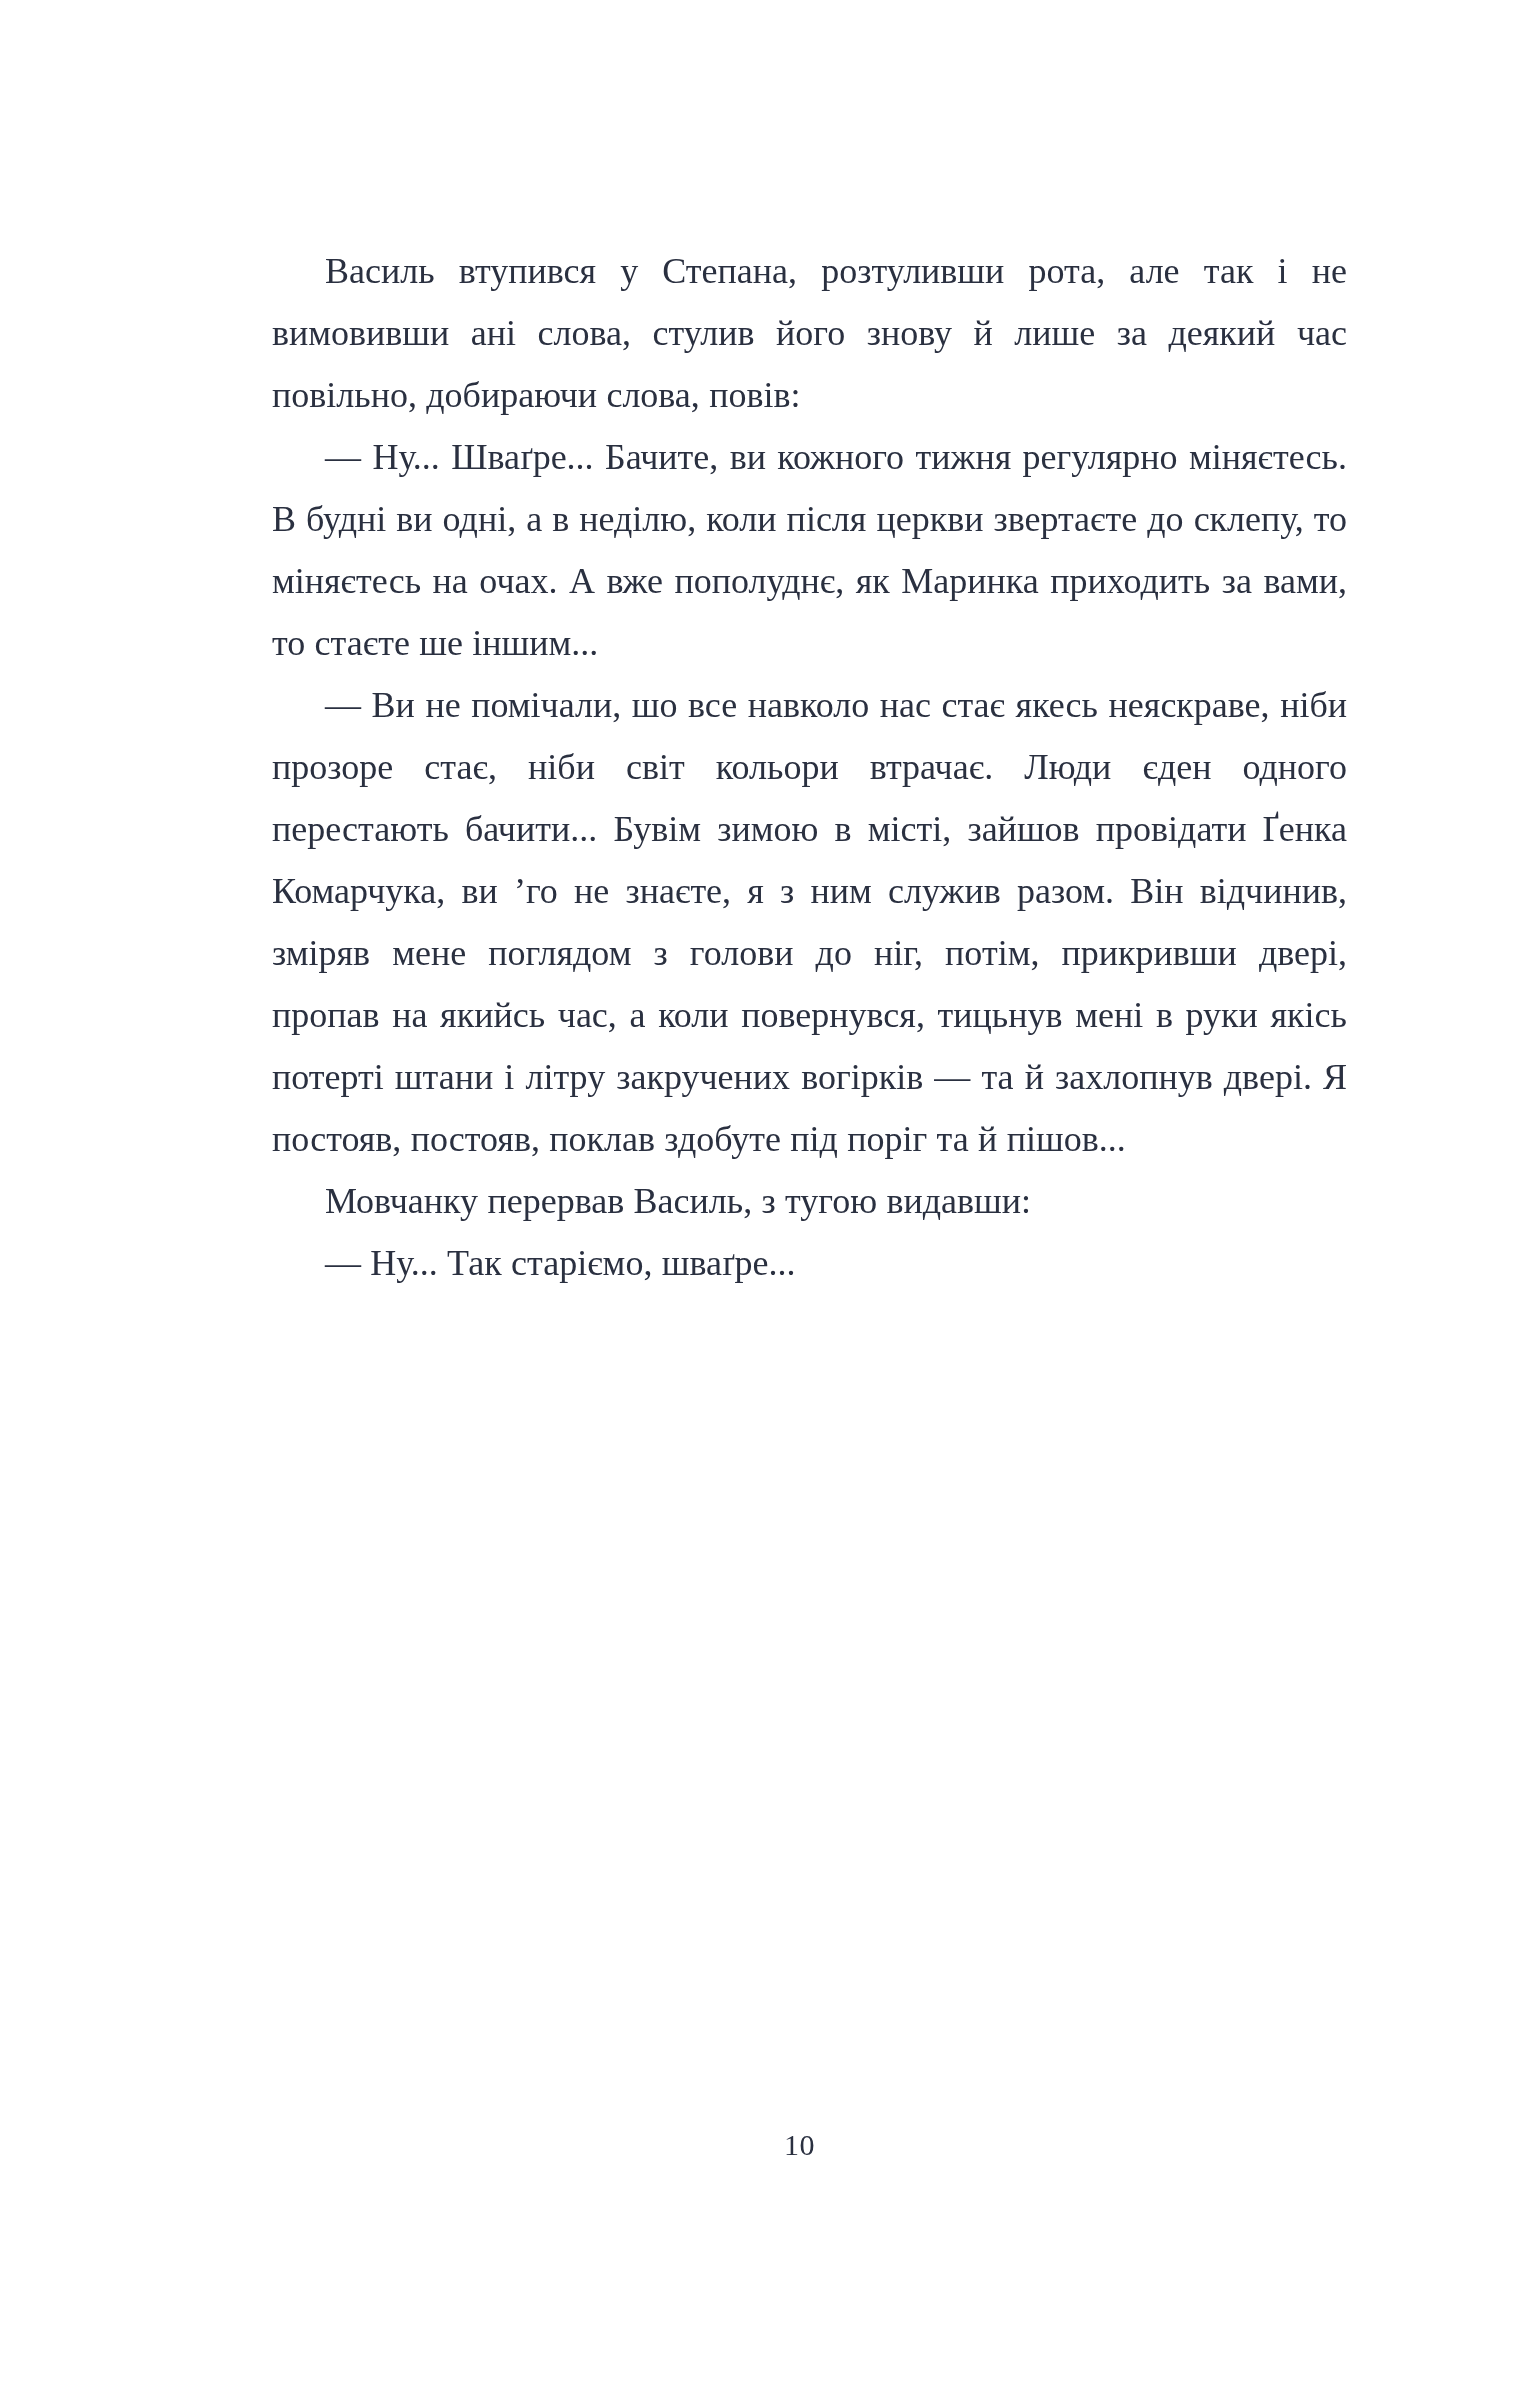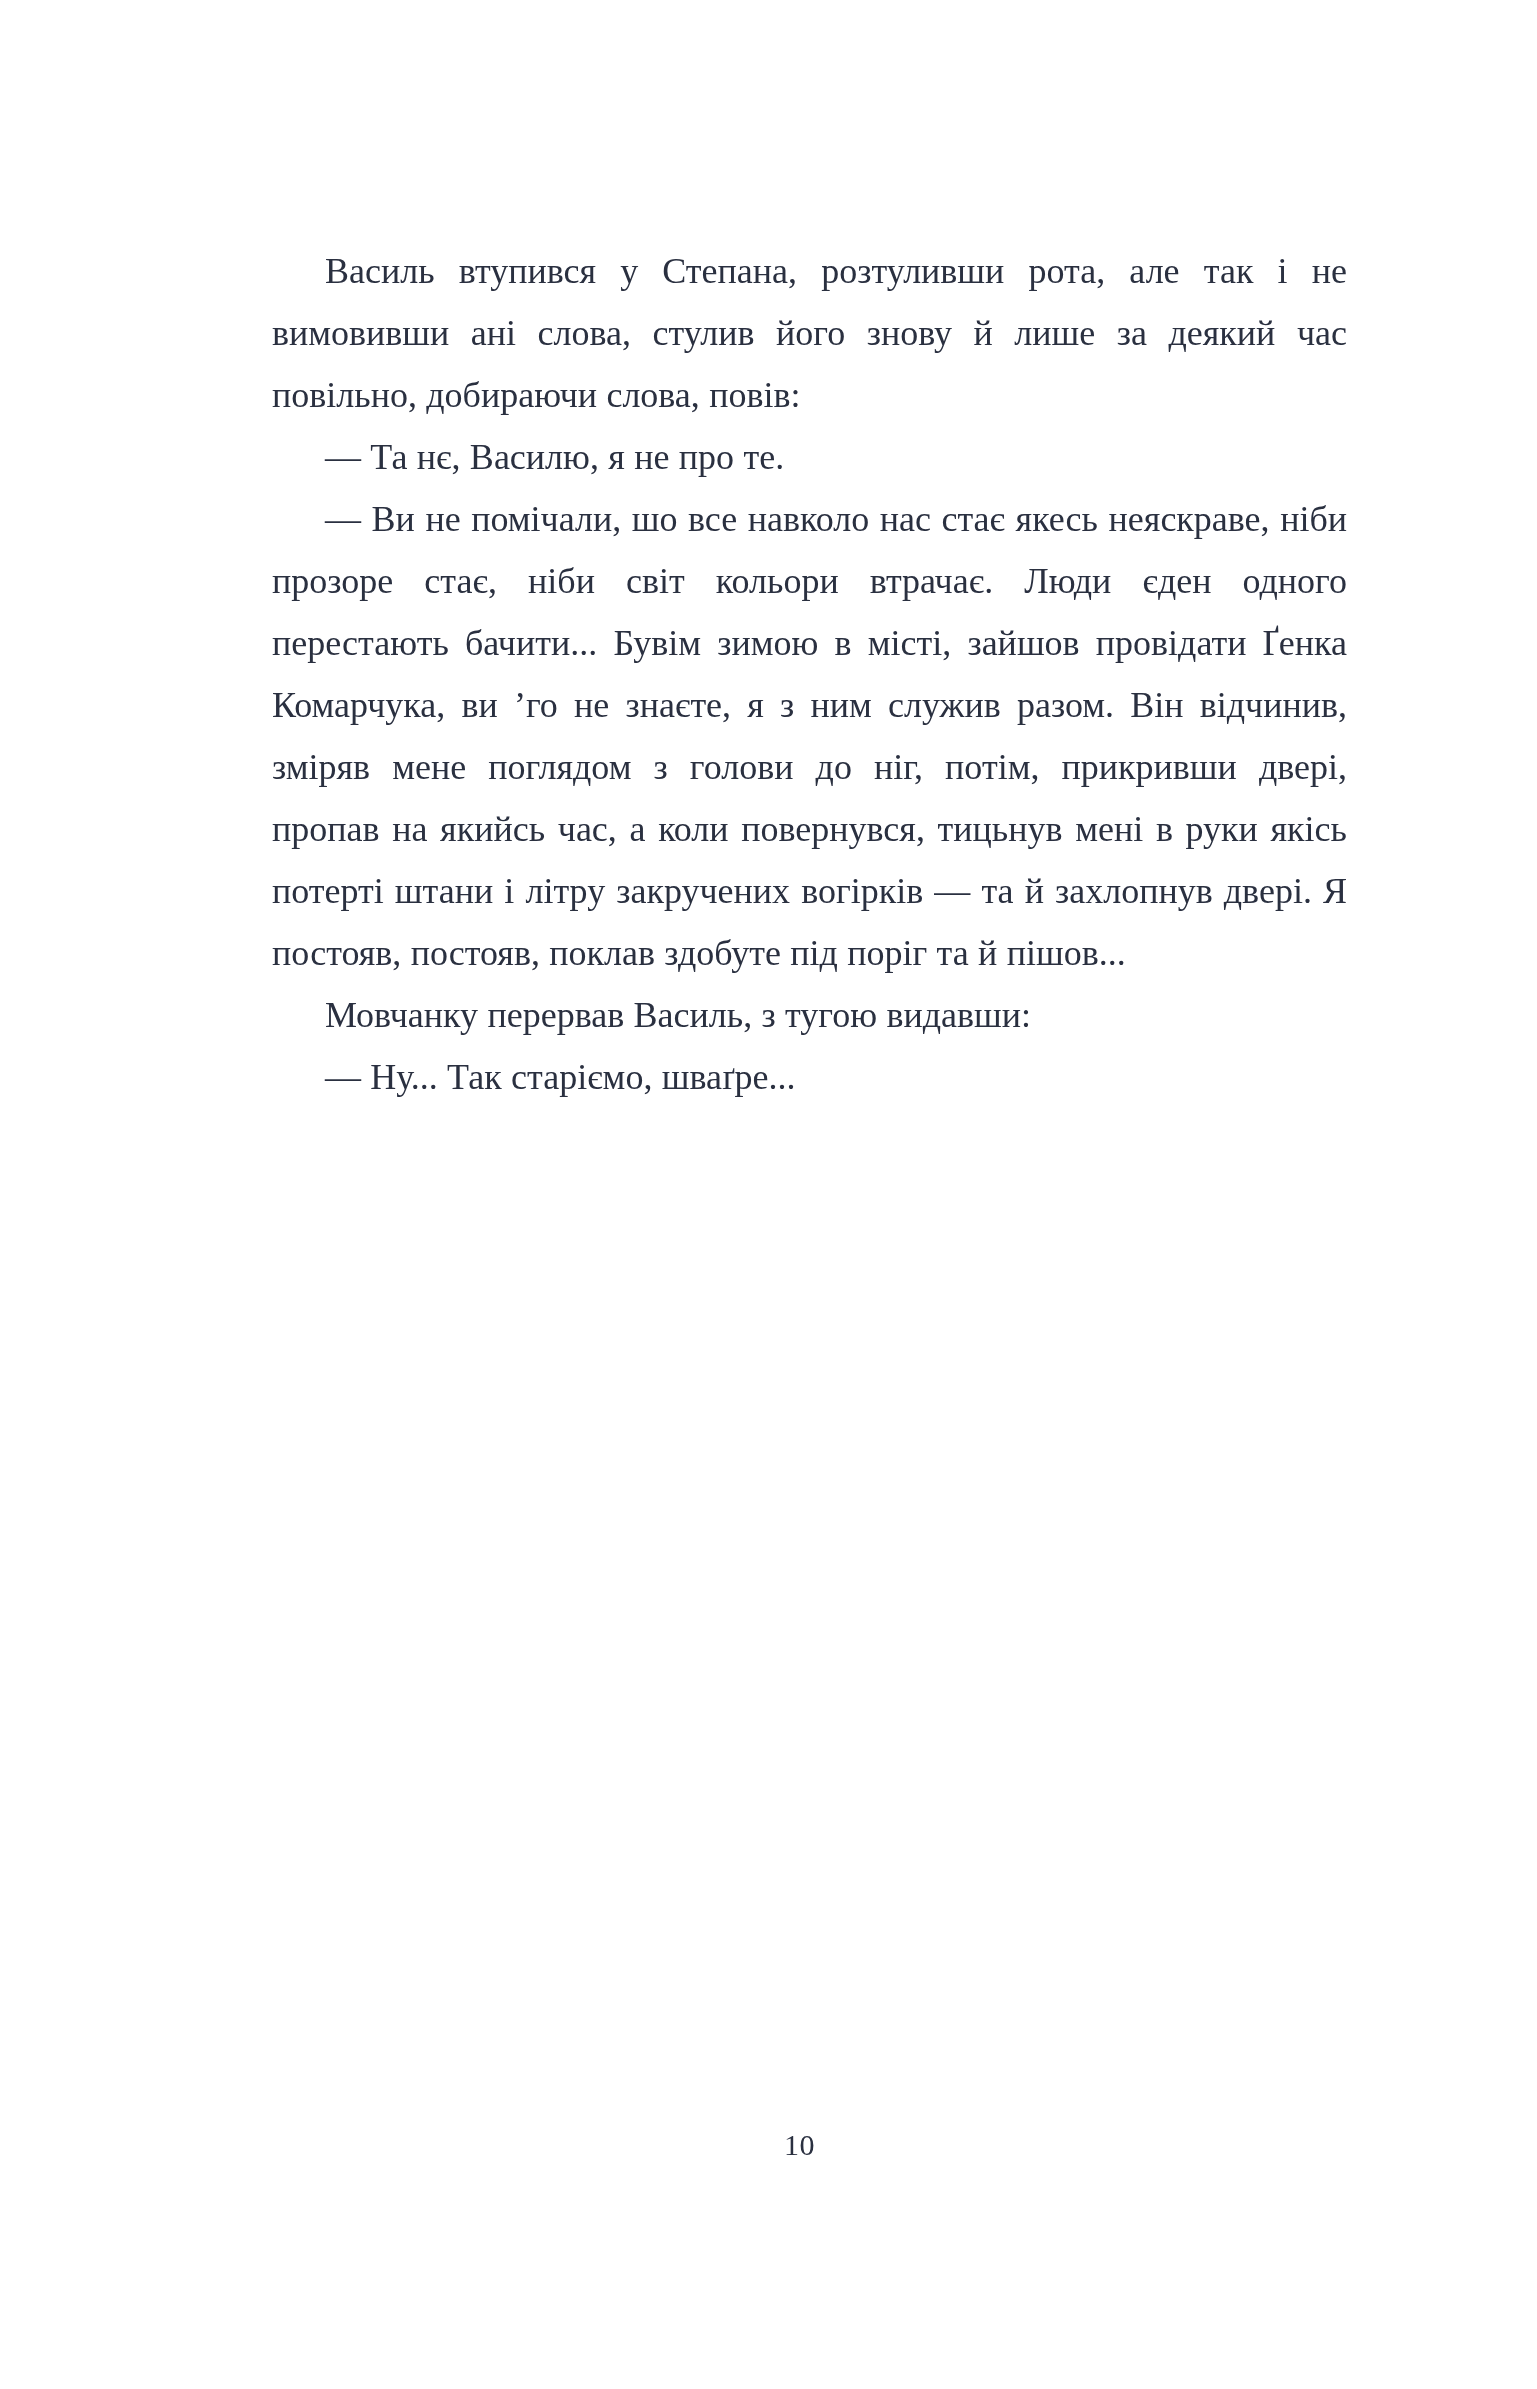--- a/index.html
+++ b/index.html
@@ -56,21 +56,21 @@
     padding-left: 77px;
   }
 </style>
 </head>
 <body>
 
 <div class="page">
 
   <div class="text-block">
     <p class="para">Василь втупився у Степана, розтуливши рота, але так і не вимовивши ані слова, стулив його знову й лише за деякий час повільно, добираючи слова, повів:</p>
-    <p class="para">— Та нє, Василю, я не про те.</p>
+    <p class="para">— Ну... Шваґре... Бачите, ви кожного тижня регулярно міняєтесь. В будні ви одні, а в неділю, коли після церкви звертаєте до склепу, то міняєтесь на очах. А вже пополуднє, як Маринка приходить за вами, то стаєте ше іншим...</p>
     <p class="para">— Ви не помічали, шо все навколо нас стає якесь неяскраве, ніби прозоре стає, ніби світ кольори втрачає. Люди єден одного перестають бачити... Бувім зимою в місті, зайшов провідати Ґенка Комарчука, ви ʼго не знаєте, я з ним служив разом. Він відчинив, зміряв мене поглядом з голови до ніг, потім, прикривши двері, пропав на якийсь час, а коли повернувся, тицьнув мені в руки якісь потерті штани і літру закручених вогірків — та й захлопнув двері. Я постояв, постояв, поклав здобуте під поріг та й пішов...</p>
     <p class="para">Мовчанку перервав Василь, з тугою видавши:</p>
     <p class="para">— Ну... Так старіємо, шваґре...</p>
   </div>
 
   <div class="page-number">10</div>
 
 </div>
 
 

